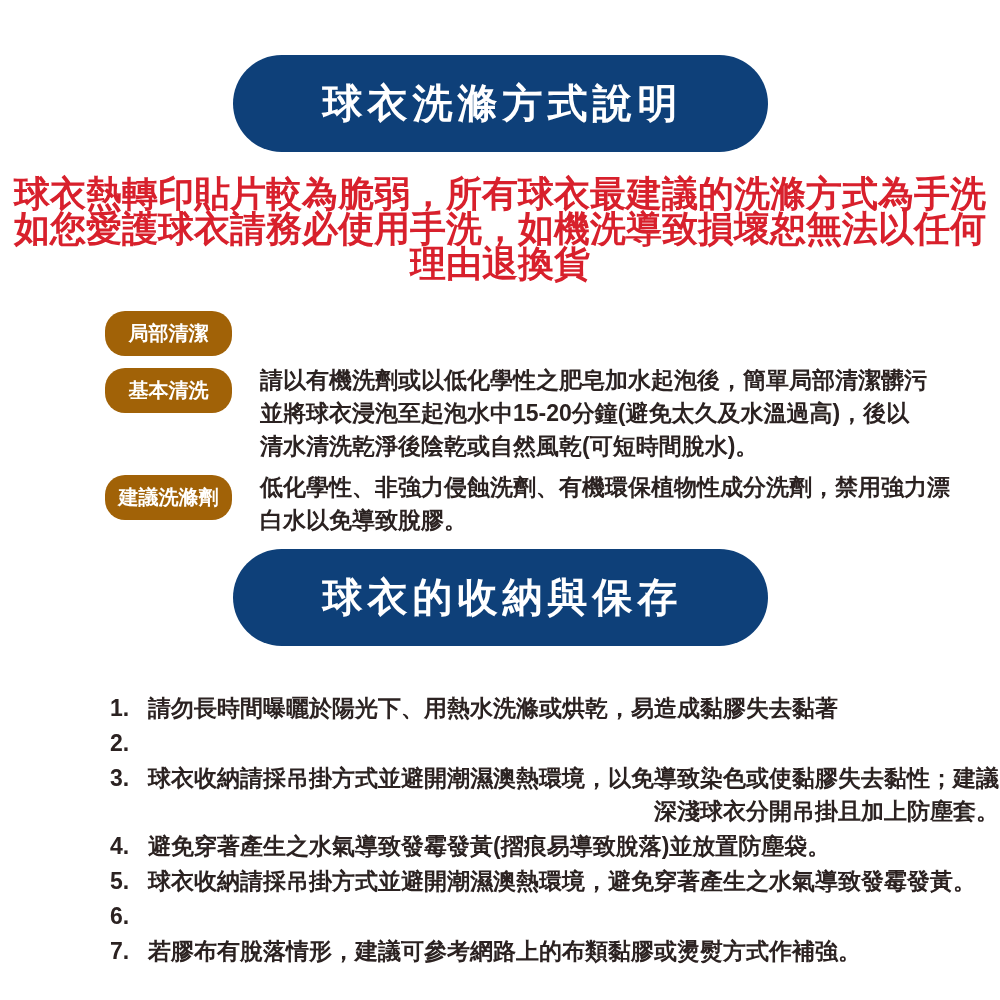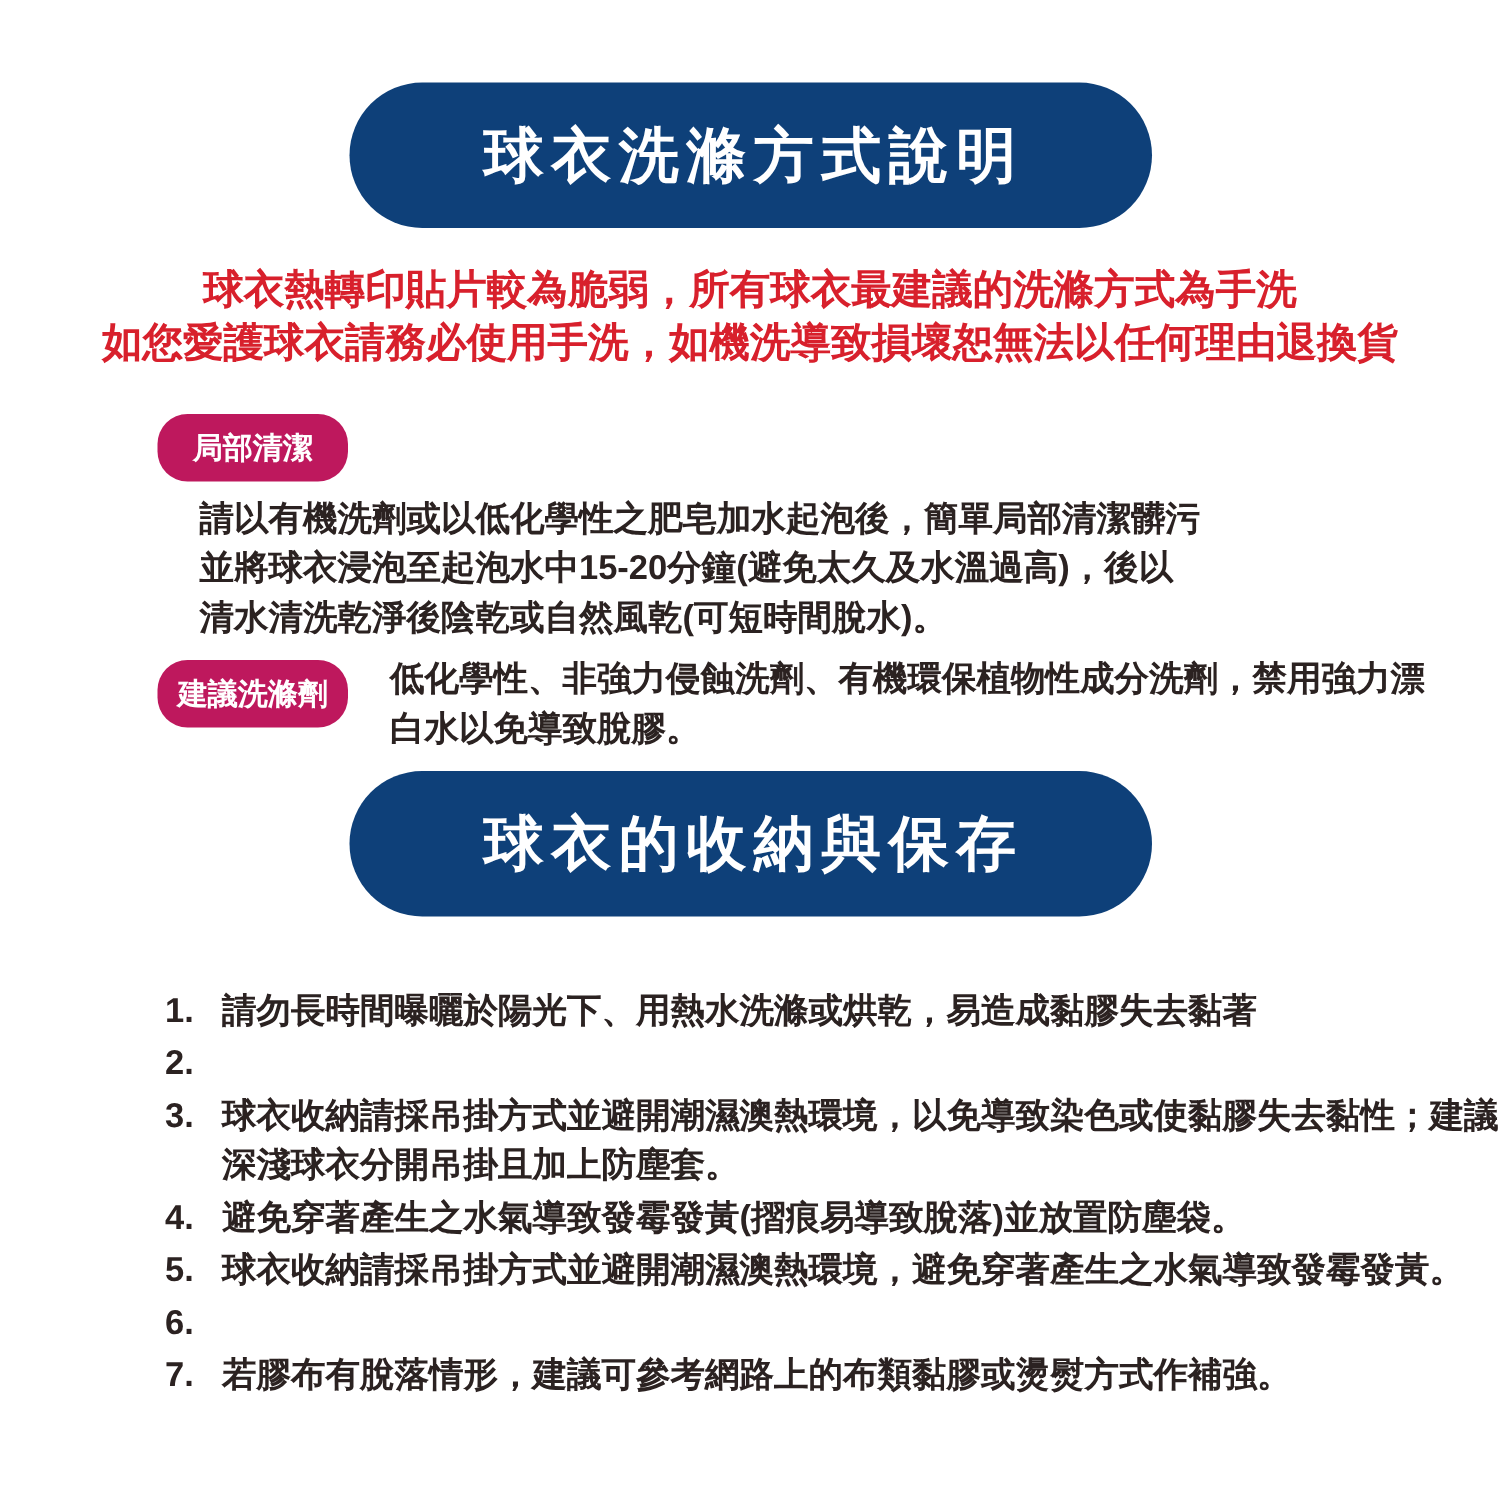--- a/index.html
+++ b/index.html
@@ -33,36 +33,36 @@
     text-indent: 5px;
     white-space: nowrap;
     text-align: right;
   }
 
   
   .warning {
     margin-top: 24px;
     text-align: center;
     color: #d8202c;
-    font-size: 27px;
+    font-size: 36px;
     line-height: 35px;
     white-space: pre-line;
   }
 
   
   .care-sections { margin: 30px 0 0 105px; }
   .care-section {
     display: flex;
     align-items: flex-start;
     margin-bottom: 12px;
   }
   .care-label {
     flex: 0 0 auto;
     width: 127px;
-    background: #be185d;
+    background: #a16207;
     color: #ffffff;
     font-size: 20px;
     text-align: center;
     padding: 9px 0;
     border-radius: 20px;
     white-space: nowrap;
   }
   .care-text {
     margin: -4px 0 0 28px;
     font-size: 23px;
@@ -72,41 +72,42 @@
 
   
   .storage-list { margin: 46px 0 0 110px; }
   .storage-item {
     display: flex;
     font-size: 23px;
     line-height: 33px;
     margin-bottom: 2px;
   }
   .item-num { flex: 0 0 38px; }
-  .item-text { white-space: pre-line; }
+  .item-text { white-space: pre-line; text-align: right; }
 </style>
 </head>
 <body>
 
 <div class="page">
 
   <div class="pill-header">
     <span class="pill-title">球衣洗滌方式說明</span>
   </div>
 
   <div class="warning">球衣熱轉印貼片較為脆弱，所有球衣最建議的洗滌方式為手洗
 如您愛護球衣請務必使用手洗，如機洗導致損壞恕無法以任何理由退換貨</div>
 
   <div class="care-sections">
 
     <div class="care-section">
       <div class="care-label">局部清潔</div>
     </div>
 
     <div class="care-section">
+      <div class="care-label">基本清洗</div>
       <div class="care-text">請以有機洗劑或以低化學性之肥皂加水起泡後，簡單局部清潔髒污
 並將球衣浸泡至起泡水中15-20分鐘(避免太久及水溫過高)，後以
 清水清洗乾淨後陰乾或自然風乾(可短時間脫水)。</div>
     </div>
 
     <div class="care-section">
       <div class="care-label">建議洗滌劑</div>
       <div class="care-text">低化學性、非強力侵蝕洗劑、有機環保植物性成分洗劑，禁用強力漂
 白水以免導致脫膠。</div>
     </div>

